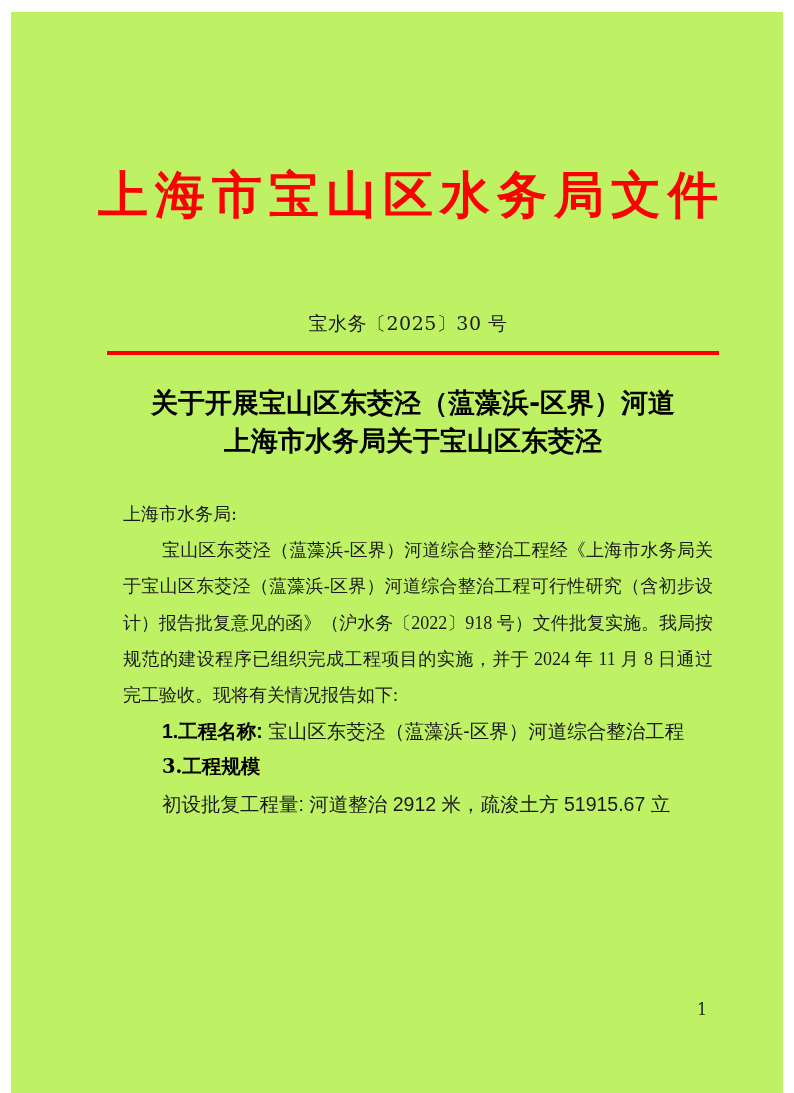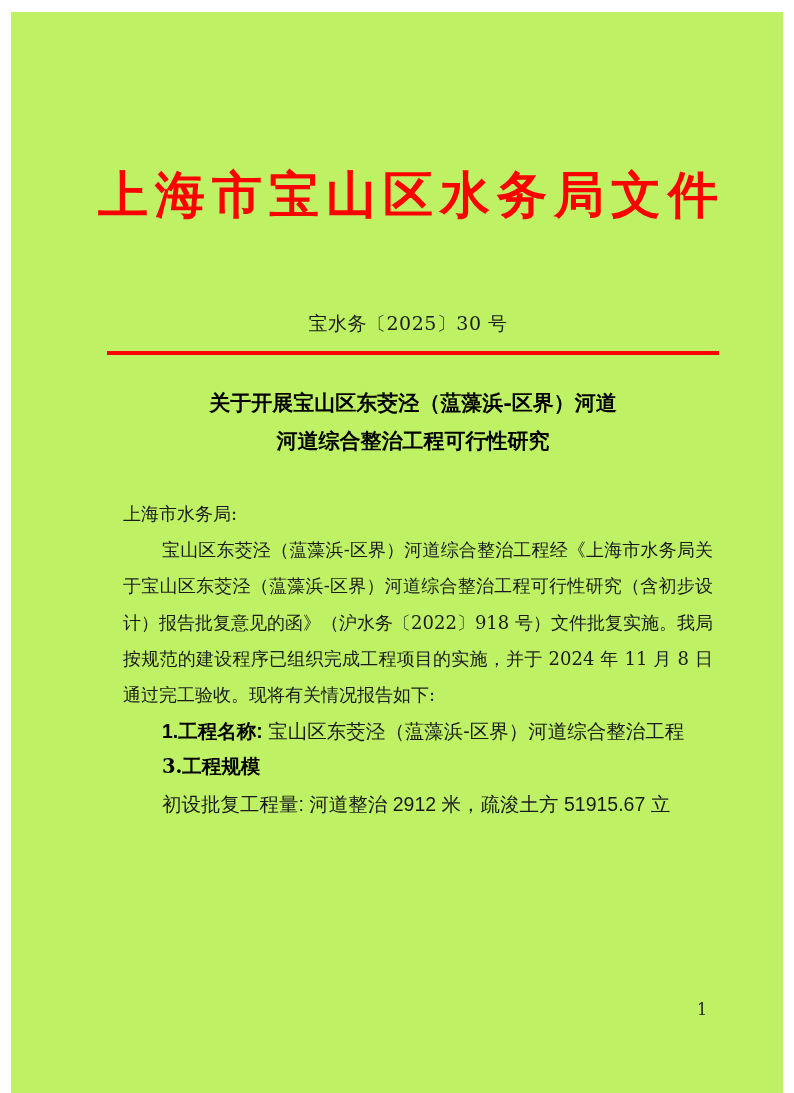--- a/index.html
+++ b/index.html
@@ -71,21 +71,21 @@
   .doc-heading {
     position: absolute;
     left: 97px;
     top: 372px;
     width: 610px;
     text-align: center;
   }
   .doc-heading-line {
     font-family: "DejaVu Serif", "Liberation Serif", serif;
     font-weight: bold;
-    font-size: 21px;
+    font-size: 27px;
     line-height: 38px;
     letter-spacing: 0px;
     color: #000000;
     white-space: nowrap;
   }
 
   
   .body-block {
     position: absolute;
     left: 112px;
@@ -96,20 +96,21 @@
     font-family: "DejaVu Serif", "Liberation Serif", serif;
     font-size: 18px;
     line-height: 36.2px;
     color: #1a1a1a;
     text-align: justify;
     text-justify: inter-character;
     margin: 0;
   }
   .para.indent {
     text-indent: 39px;
+    font-family: Liberation Serif, serif;
   }
   .para.flush {
     text-indent: 0;
   }
   .heading-lvl1 {
     font-family: "DejaVu Serif", "Liberation Serif", serif;
     font-size: 19.5px;
     line-height: 36.2px;
     font-weight: bold;
     color: #000000;
@@ -157,21 +158,21 @@
   </div>
 
   <div class="doc-number">
     <span class="doc-number-text">宝水务〔2025〕30 号</span>
   </div>
 
   <div class="red-rule"></div>
 
   <div class="doc-heading">
     <div class="doc-heading-line">关于开展宝山区东茭泾（蕰藻浜-区界）河道</div>
-    <div class="doc-heading-line">河道综合整治工程可行性研究</div>
+    <div class="doc-heading-line">上海市水务局关于宝山区东茭泾</div>
   </div>
 
   <div class="body-block">
 
     <p class="para flush">上海市水务局:</p>
 
     <p class="para indent">宝山区东茭泾（蕰藻浜-区界）河道综合整治工程经《上海市水务局关于宝山区东茭泾（蕰藻浜-区界）河道综合整治工程可行性研究（含初步设计）报告批复意见的函》（沪水务〔2022〕918 号）文件批复实施。我局按规范的建设程序已组织完成工程项目的实施，并于 2024 年 11 月 8 日通过完工验收。现将有关情况报告如下:</p>
 
 
     <p class="heading-lvl2"><span class="bold">1.工程名称:</span> <span>宝山区东茭泾（蕰藻浜-区界）河道综合整治工程</span></p>

